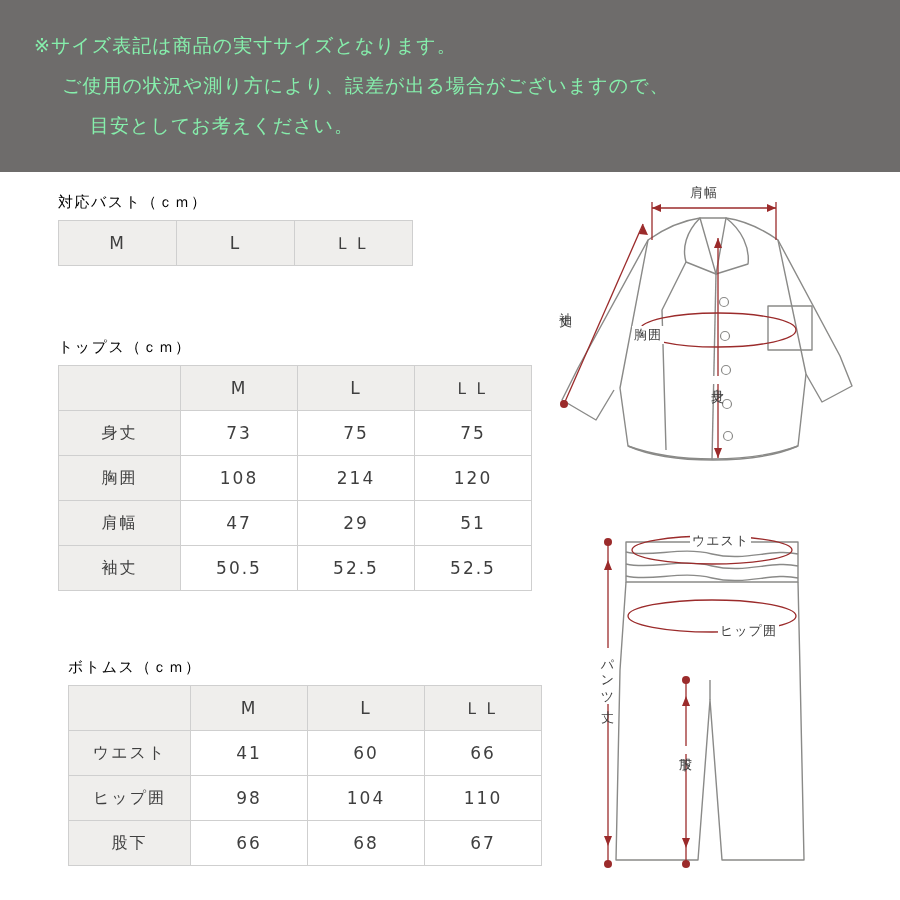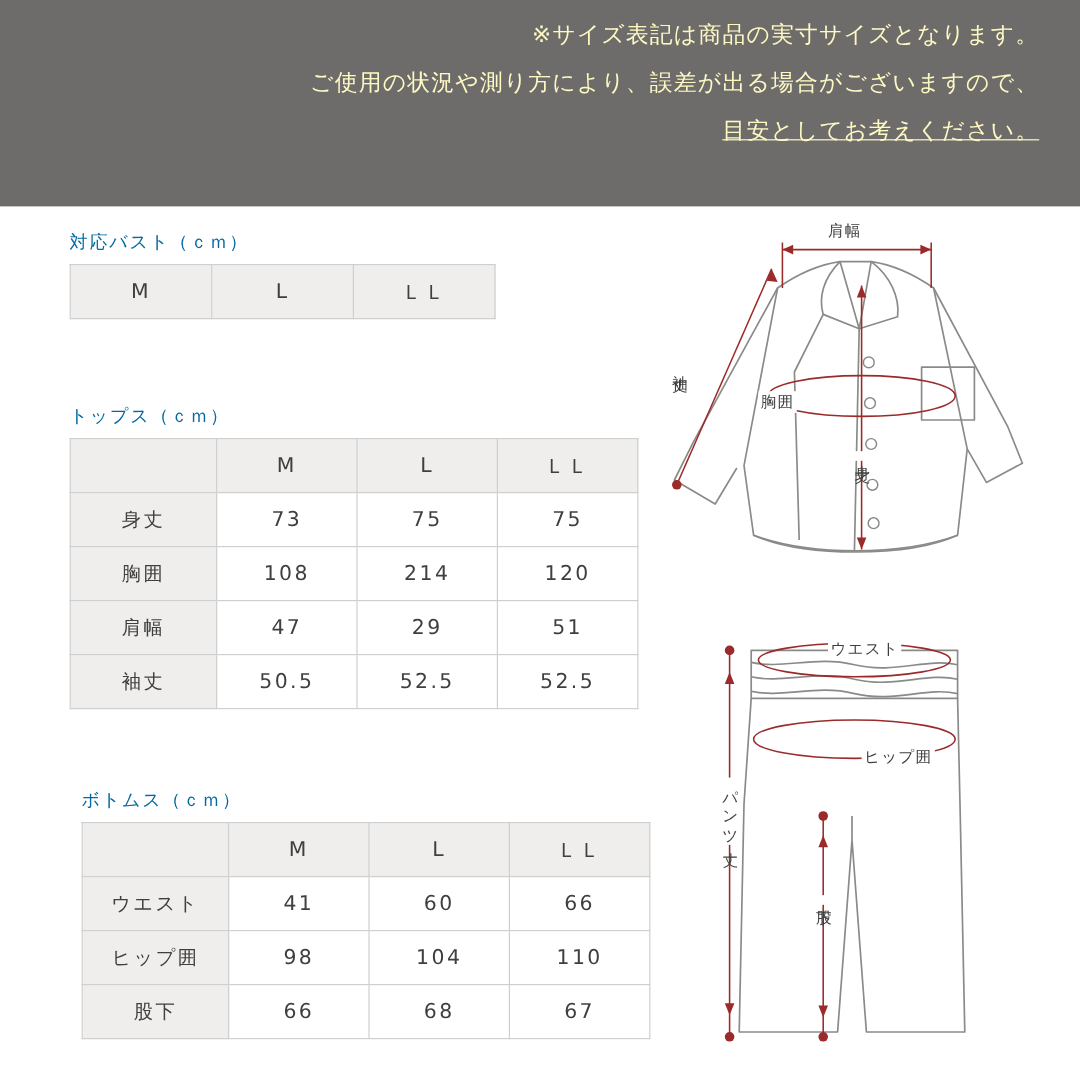--- a/index.html
+++ b/index.html
@@ -10,40 +10,39 @@
     font-family: "DejaVu Sans", "Liberation Sans", sans-serif;
     color: #3a3a3a;
   }
   .page { position: relative; width: 900px; height: 900px; overflow: hidden; }
 
   
   .note {
     position: absolute; left: 0; top: 0;
     width: 900px; height: 172px;
     background: #6e6c6b;
-    color: #fef9c3;
-    padding: 20px 34px 0 34px;
-    text-align: right;
+    color: #86efac;
+    padding: 36px 34px 0 34px;
   }
   .note-line {
     font-size: 19px;
     letter-spacing: 1px;
     line-height: 1.0;
     margin-bottom: 21px;
     white-space: nowrap;
   }
   .note-line.indent { padding-left: 28px; }
-  .note-line.indent2 { padding-left: 56px; text-decoration: underline; }
+  .note-line.indent2 { padding-left: 56px; }
 
   
   .block { position: absolute; }
   .block-title {
     font-size: 15px;
     letter-spacing: 1.5px;
-    color: #0369a1;
+    color: #000000;
     margin-bottom: 8px;
     white-space: nowrap;
   }
   table.size {
     border-collapse: collapse;
     table-layout: fixed;
   }
   table.size td, table.size th {
     border: 1px solid #cfcfcf;
     text-align: center;

